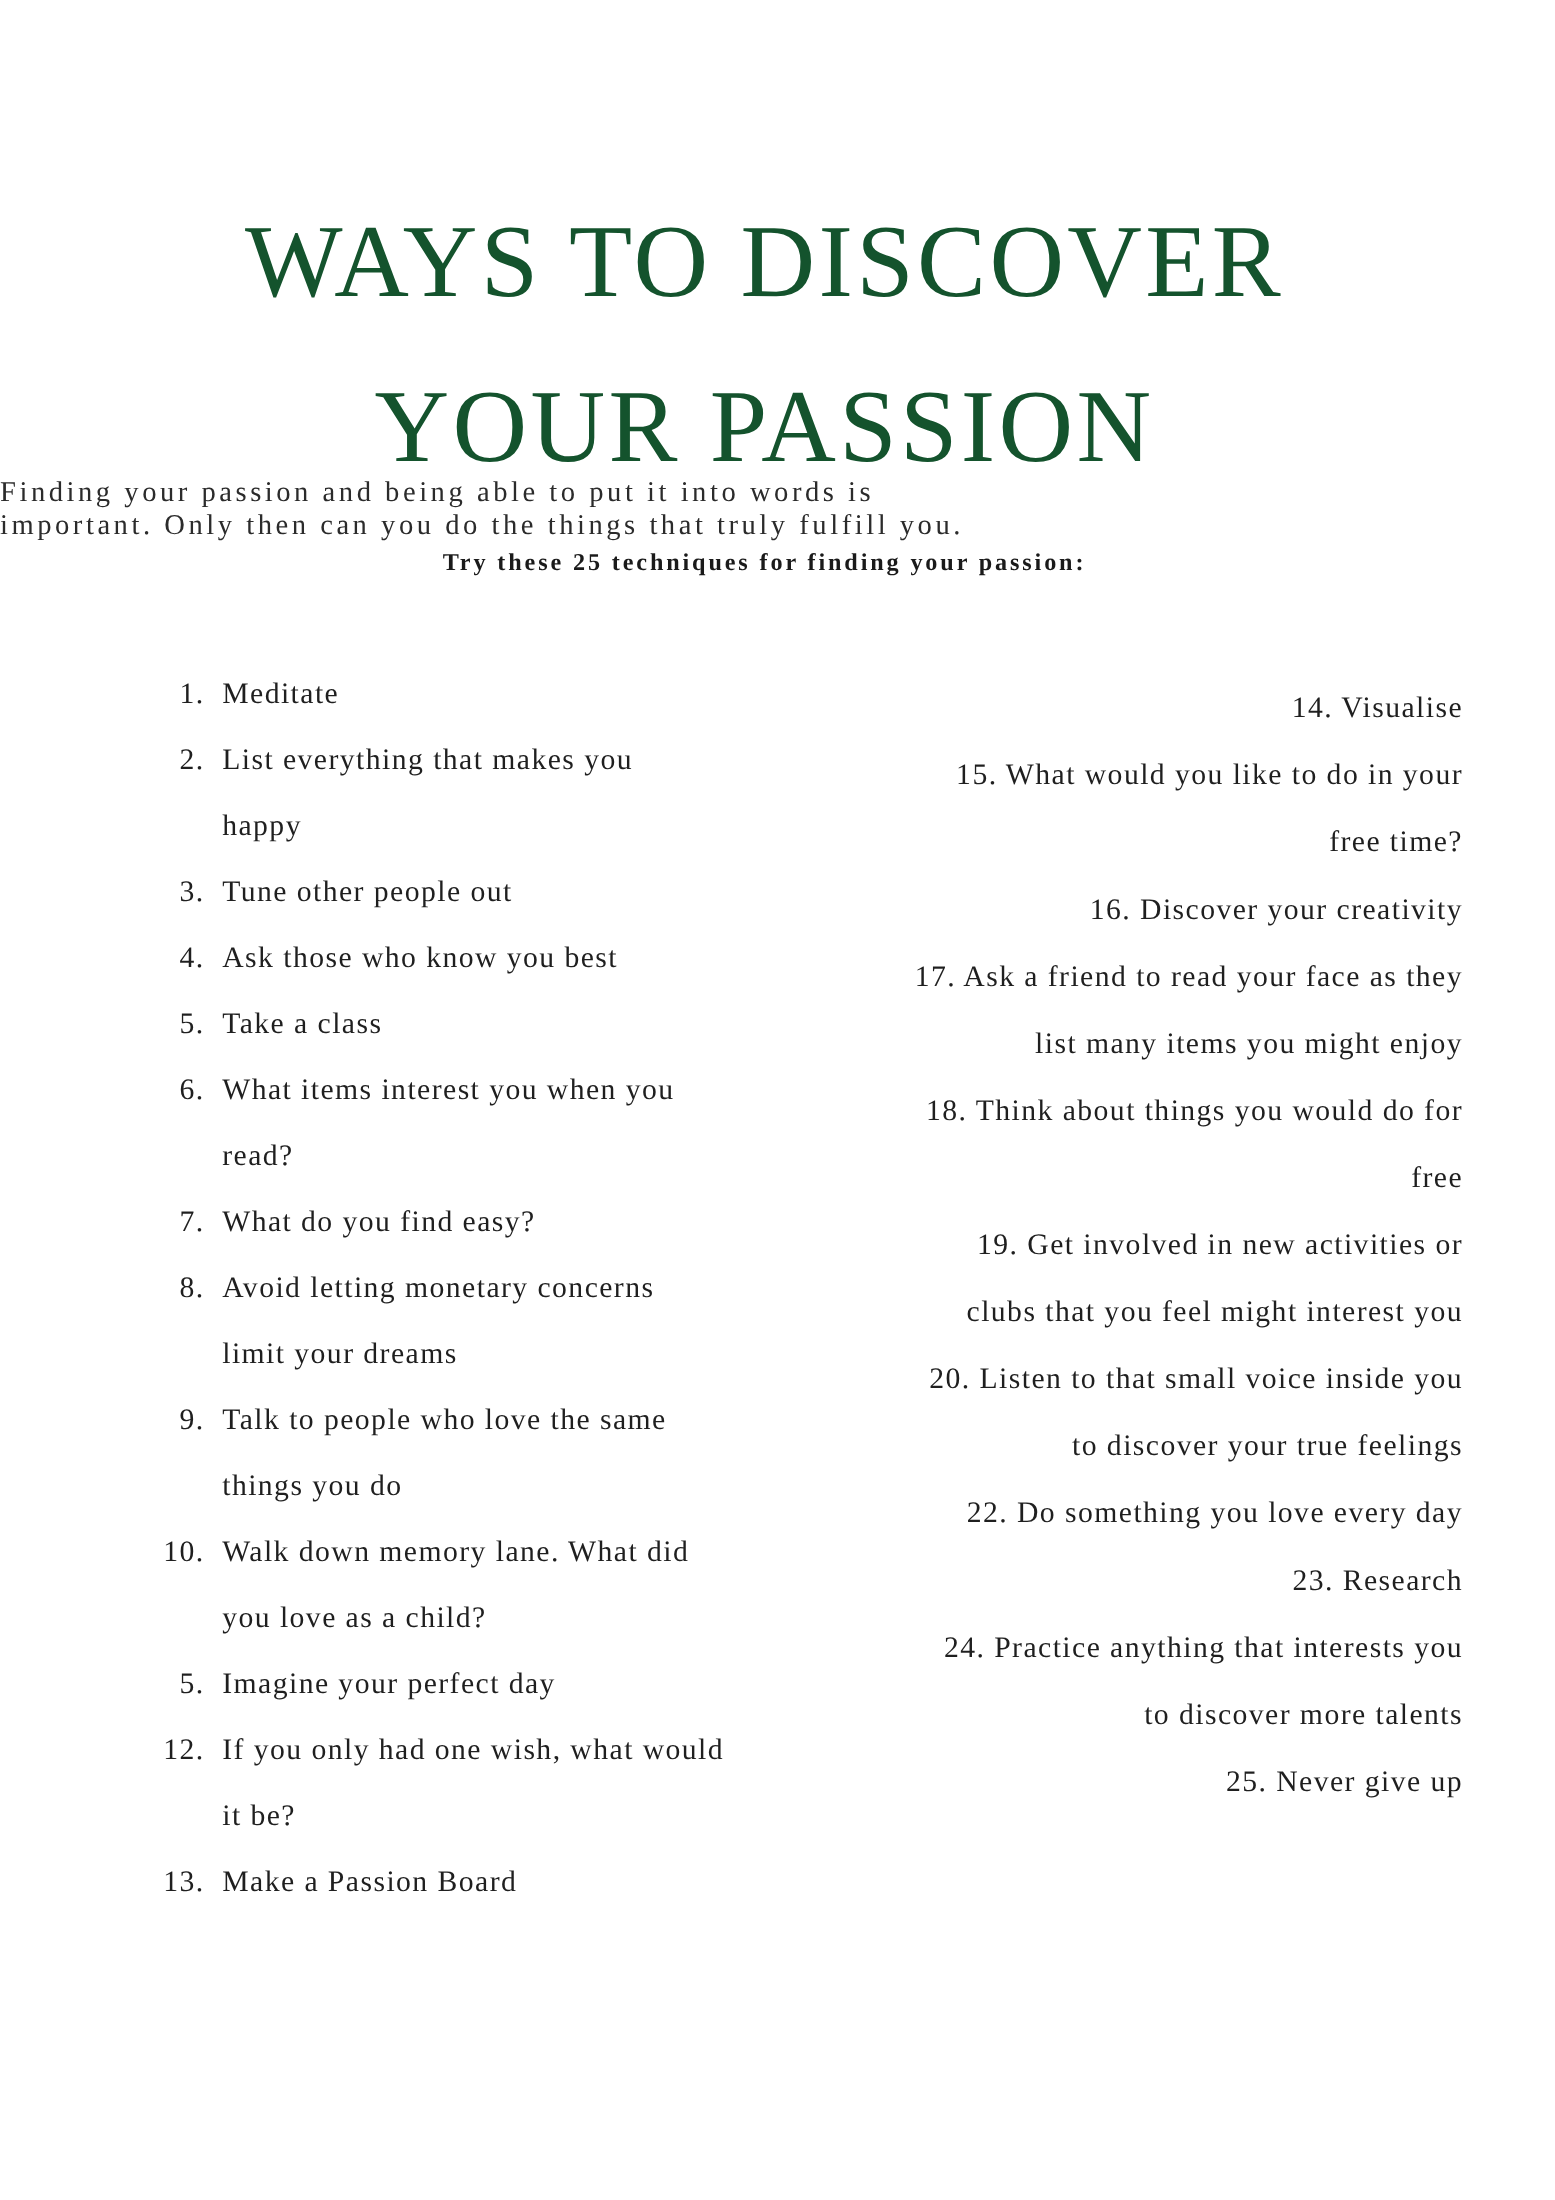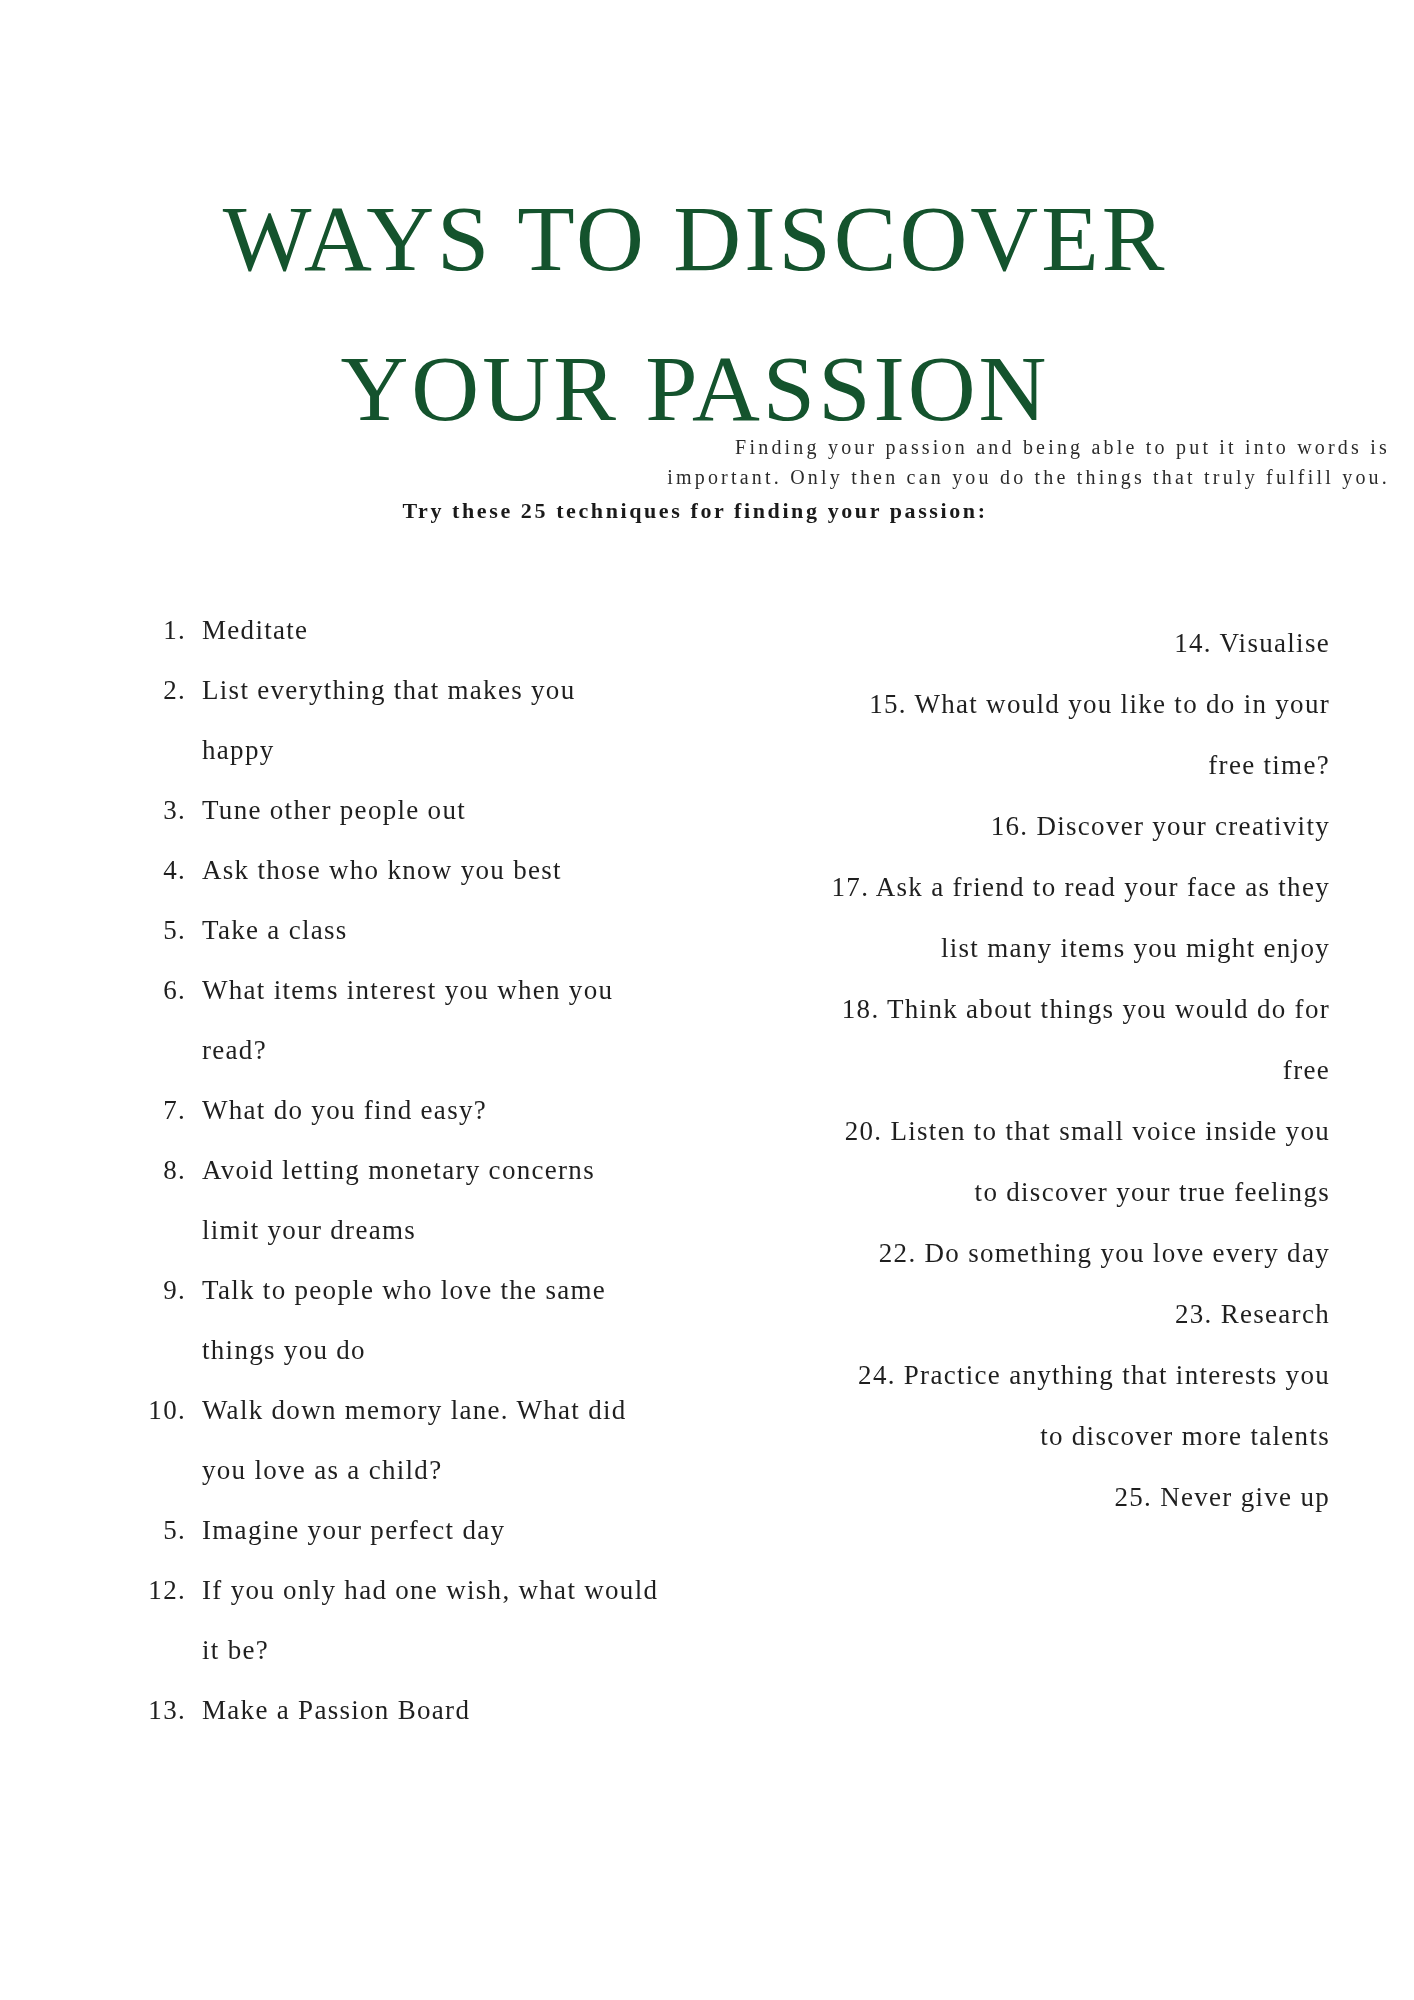--- a/index.html
+++ b/index.html
@@ -26,22 +26,22 @@
     font-weight: 400;
     letter-spacing: 3px;
     color: #14532d;
     white-space: pre-line;
   }
   .page-subtitle {
     position: absolute;
     top: 392px;
     left: 0;
     width: 1390px;
-    text-align: right;
-    font-size: 20px;
+    text-align: left;
+    font-size: 26px;
     line-height: 30px;
     letter-spacing: 3.2px;
     color: #2b2b2b;
     white-space: pre-line;
     margin-top: 40px;
   }
   .page-heading {
     position: absolute;
     top: 474px;
     left: 0;
@@ -165,20 +165,22 @@
 
 <div class="col col-right">
   <div class="ri">14. Visualise</div>
   <div class="ri">15. What would you like to do in your
 free time?</div>
   <div class="ri">16. Discover your creativity</div>
   <div class="ri">17. Ask a friend to read your face as they
 list many items you might enjoy</div>
   <div class="ri">18. Think about things you would do for
 free</div>
+  <div class="ri">19. Get involved in new activities or
+clubs that you feel might interest you</div>
   <div class="ri">20. Listen to that small voice inside you
 to discover your true feelings</div>
   <div class="ri">22. Do something you love every day</div>
   <div class="ri">23. Research</div>
   <div class="ri">24. Practice anything that interests you
 to discover more talents</div>
   <div class="ri">25. Never give up</div>
 </div>
 
 </body></html>

